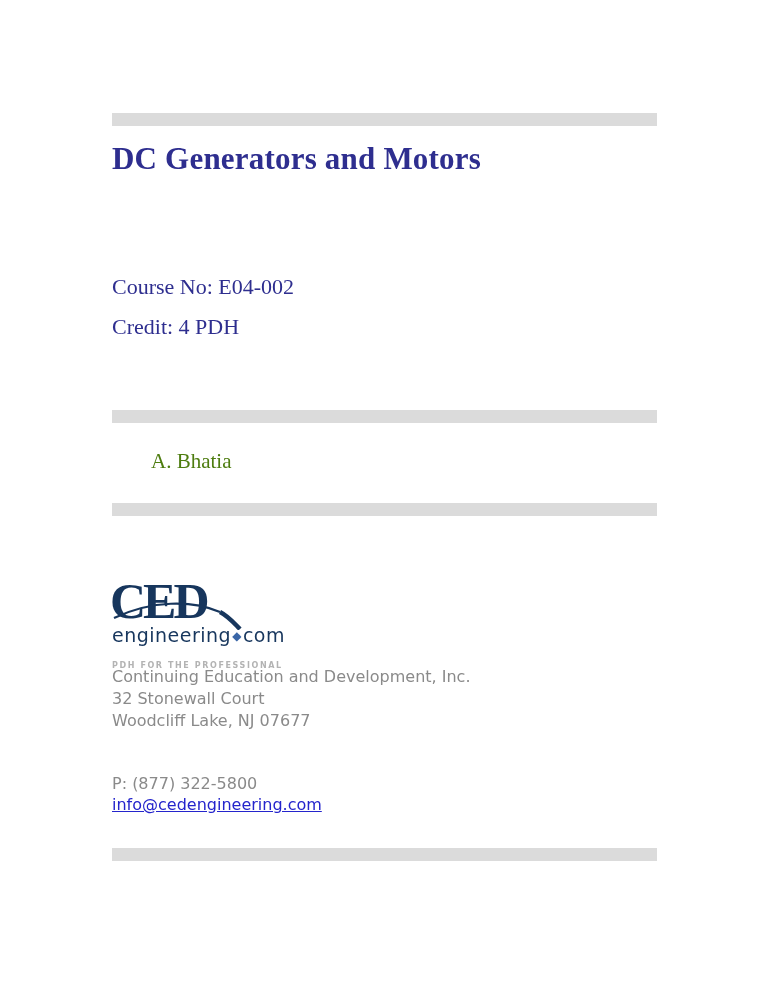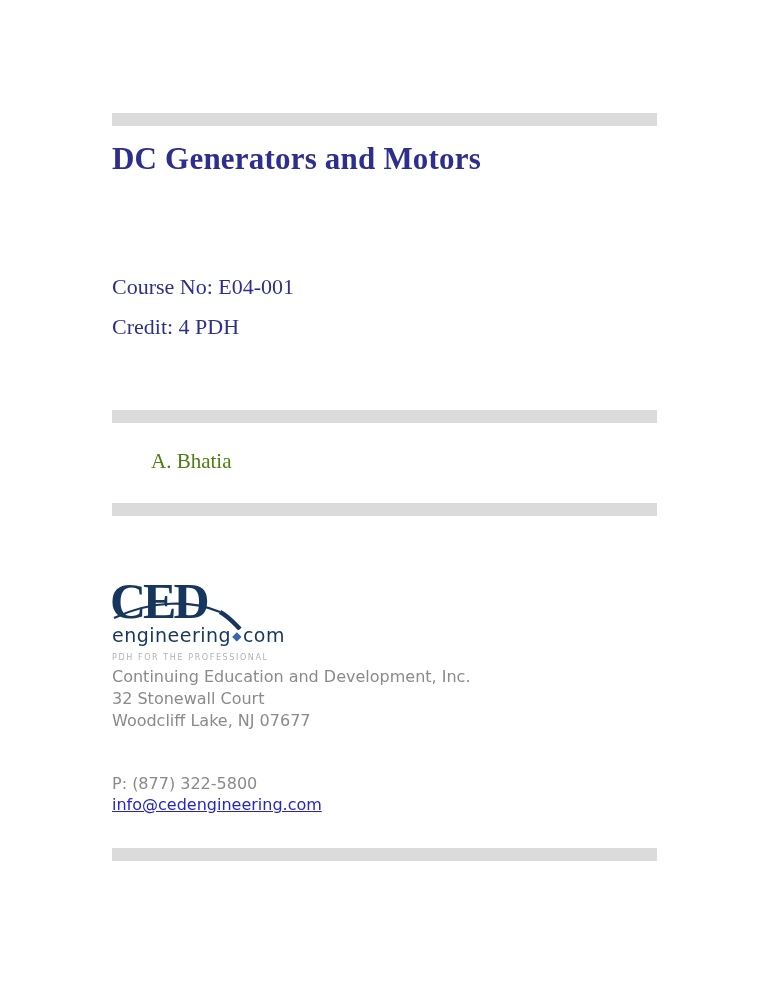--- a/index.html
+++ b/index.html
@@ -74,26 +74,27 @@
     white-space: nowrap;
   }
   .logo-dot {
     display: inline-block;
     color: #3a66a7;
     font-size: 12px;
     vertical-align: 2px;
     margin: 0 1px;
   }
   .logo-tagline {
-    margin-top: 7px;
+    margin-top: 15px;
     font-family: "DejaVu Sans", sans-serif;
     font-size: 8px;
     color: #b3b3b3;
     letter-spacing: 1.6px;
     white-space: nowrap;
+    font-weight: bold;
   }
 
   .address-block {
     position: absolute;
     left: 112px;
     top: 666px;
     font-family: "DejaVu Sans", sans-serif;
     font-size: 16px;
     line-height: 22px;
     color: #8a8a8a;
@@ -116,21 +117,21 @@
 </style>
 </head>
 <body>
 
 <div class="page">
 
   <div class="bar bar-1"></div>
 
   <h1 class="doc-title" style="margin:0;">DC Generators and Motors</h1>
 
-  <div class="course-line course-no">Course No: E04-001</div>
+  <div class="course-line course-no">Course No: E04-002</div>
   <div class="course-line credit">Credit: 4 PDH</div>
 
   <div class="bar bar-2"></div>
 
   <div class="author">A. Bhatia</div>
 
   <div class="bar bar-3"></div>
 
   <div class="logo">
     <svg class="logo-ced-svg" width="150" height="52" viewBox="0 0 150 52">

